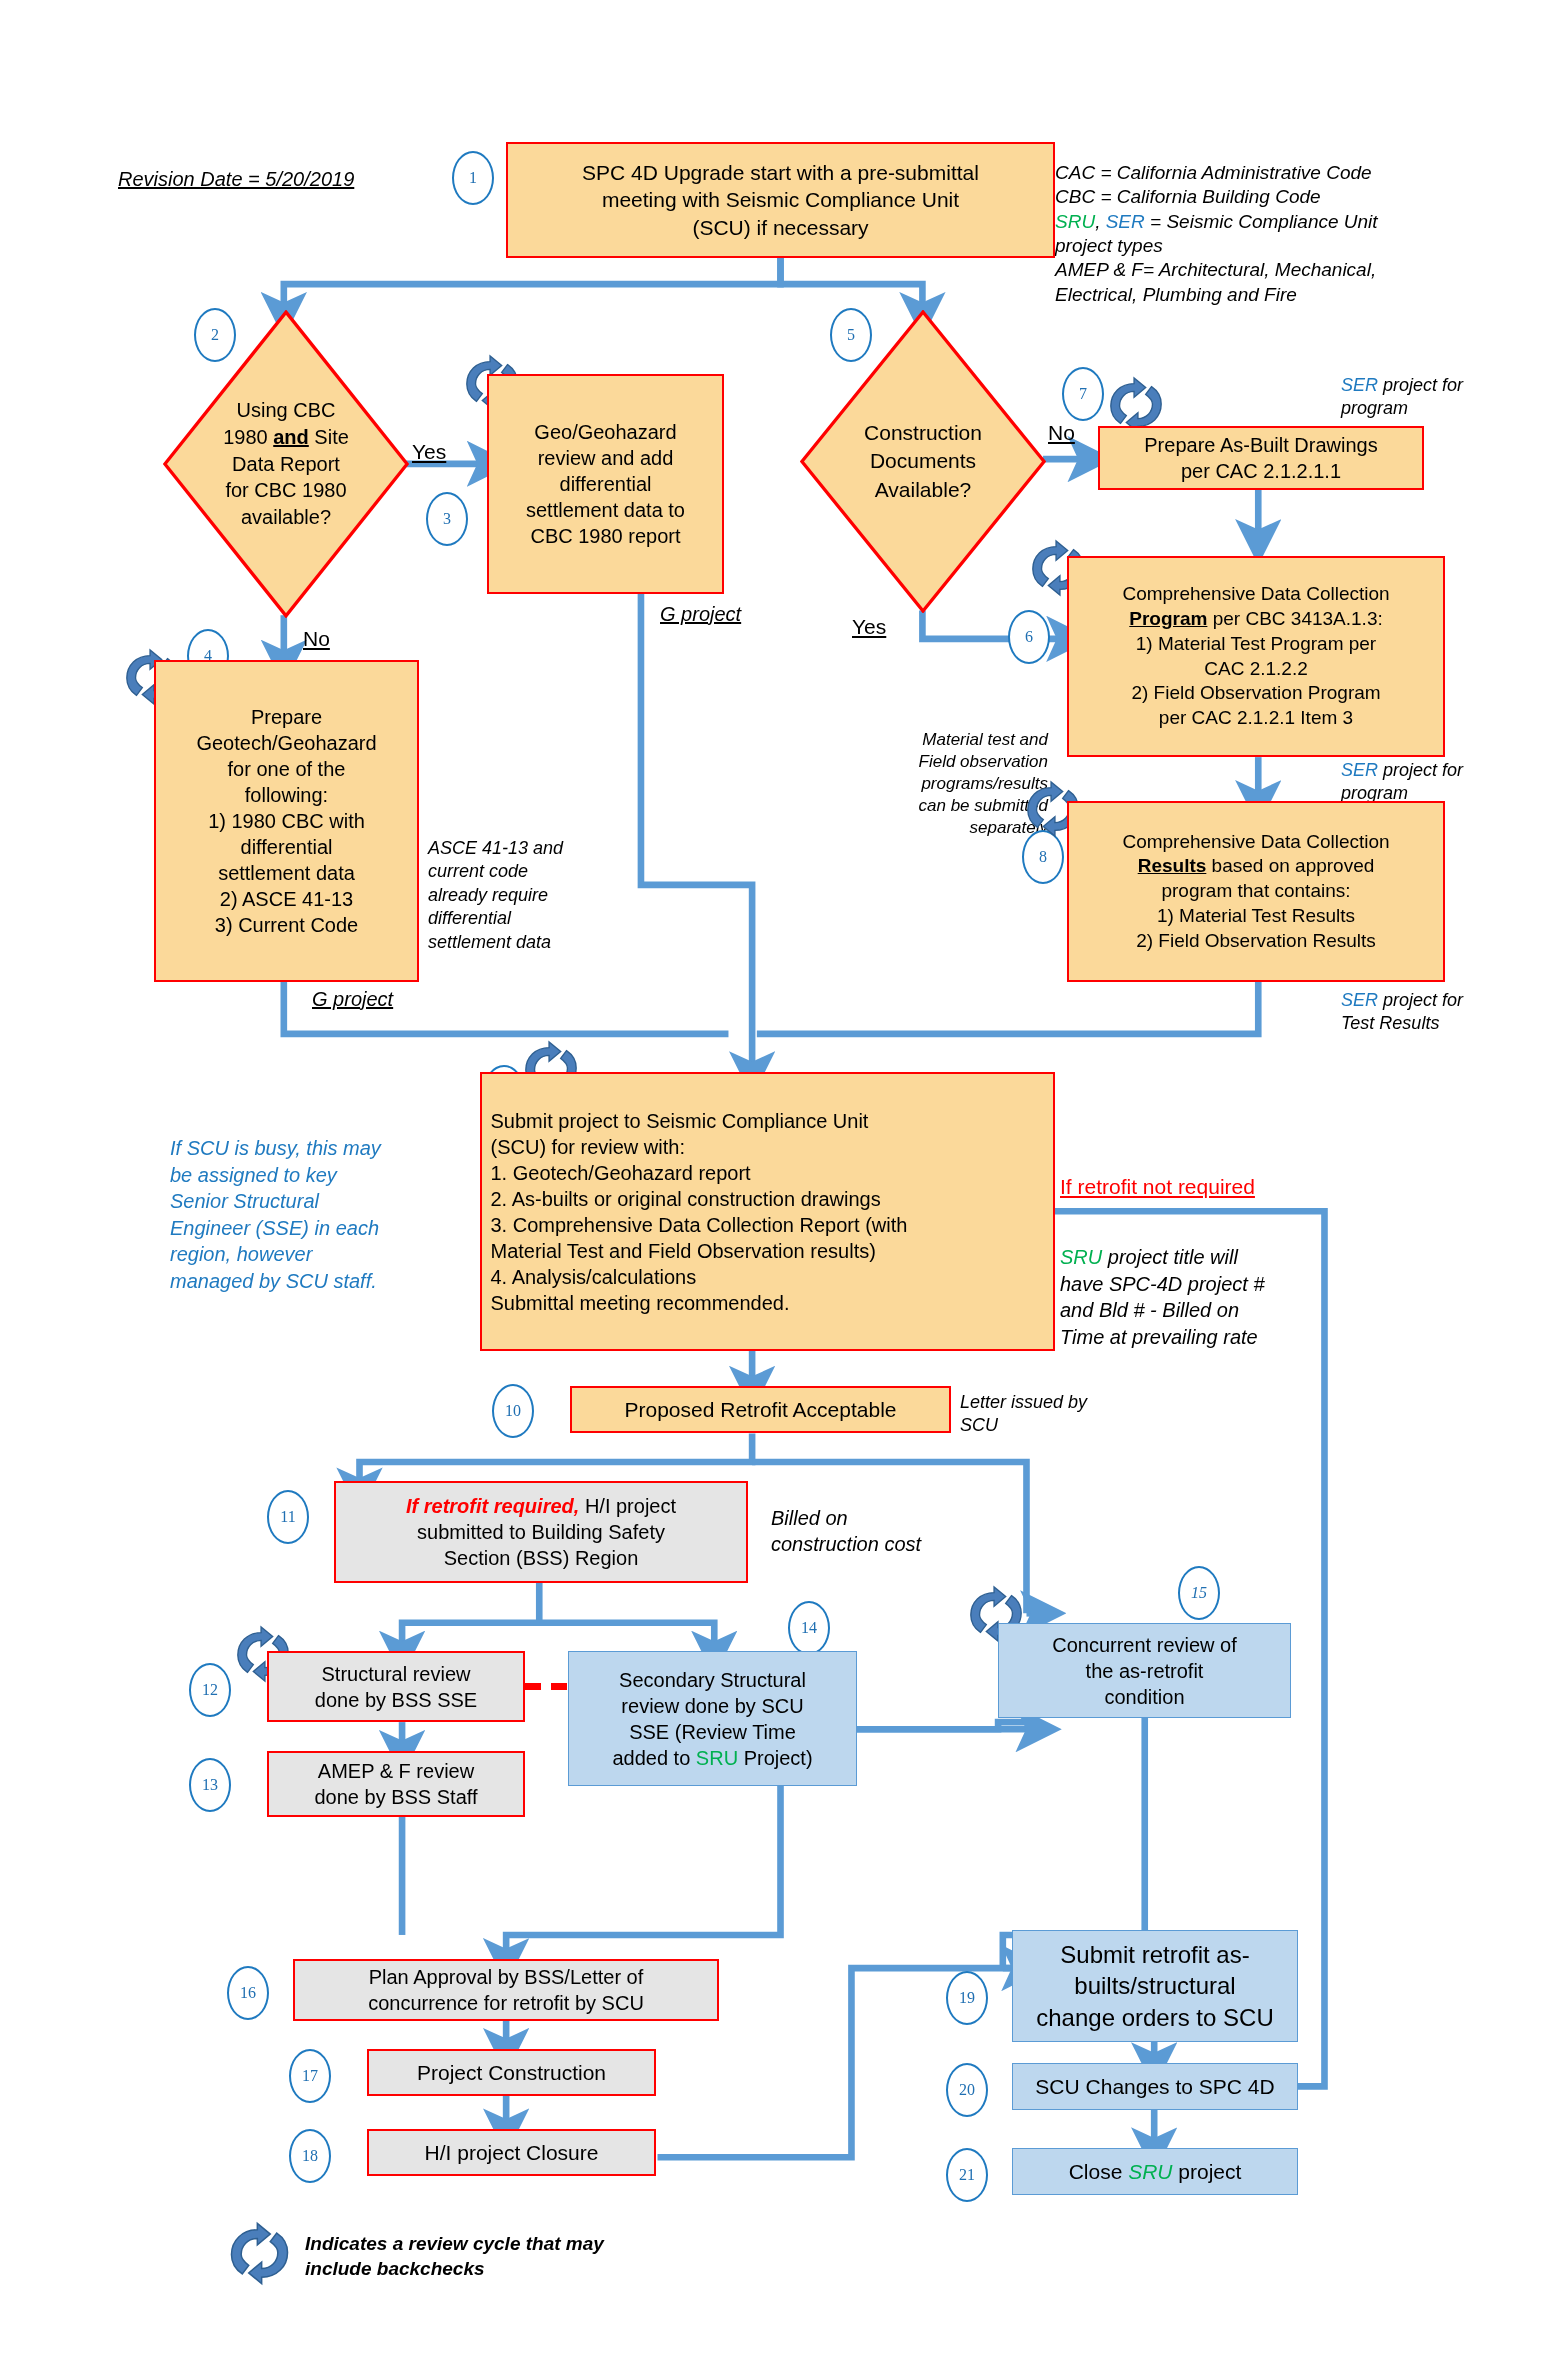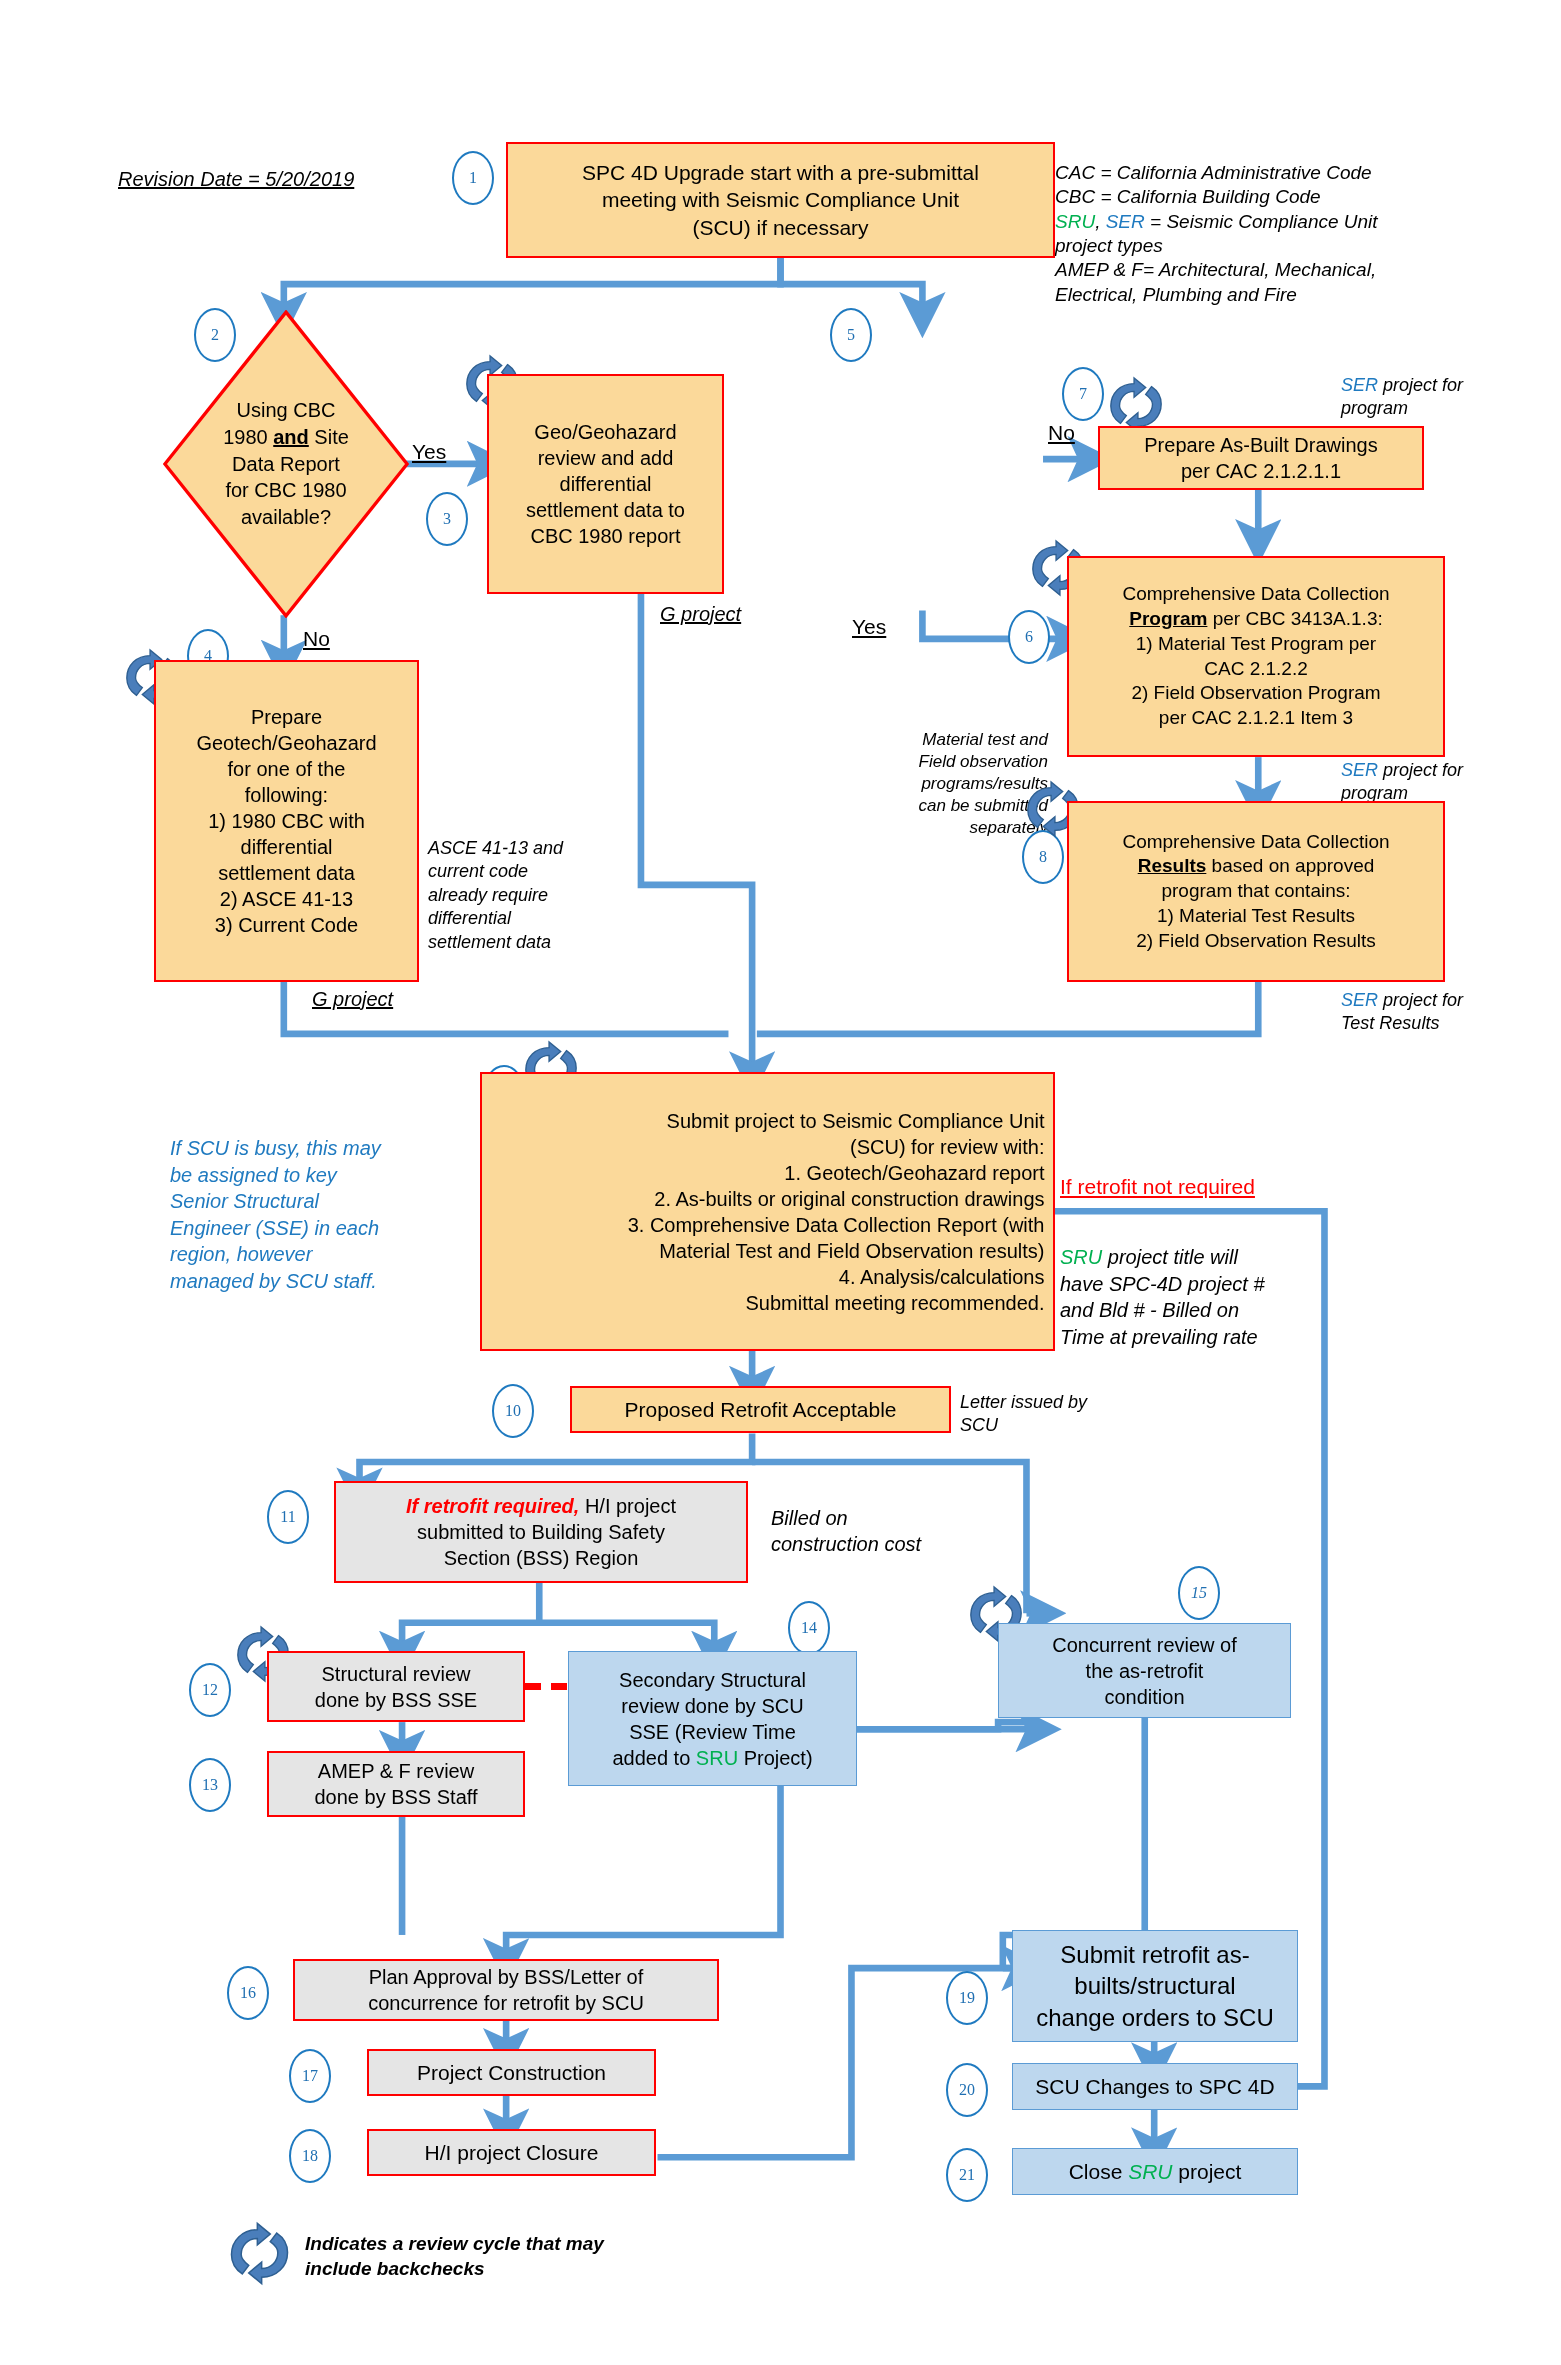--- a/index.html
+++ b/index.html
@@ -210,20 +210,32 @@
     <div>current code</div>
     <div>already require</div>
     <div>differential</div>
     <div>settlement data</div>
   </div>
   <div class="label ital" style="left:312px;top:986px;font-size:20px;">G project</div>
 
   <div class="numcircle" style="left:830px;top:308px;width:38px;height:50px;font-size:16px;">
       <span>5</span>
     </div>
+  <div class="diamond" style="left:800px;top:310px;width:246px;height:303px;">
+    <svg width="246" height="303" viewBox="0 0 520 640">
+        <polygon points="260,4 516,320 260,636 4,320" fill="#fbd99a" stroke="#ff0000" stroke-width="7"></polygon>
+      </svg>
+    <div class="dtext" style="font-size:21px;">
+      <div style="width:100%;">
+        <div>Construction</div>
+        <div>Documents</div>
+        <div>Available?</div>
+      </div>
+    </div>
+  </div>
   <div class="label" style="left:1048px;top:419px;font-size:21px;">No</div>
   <div class="label" style="left:852px;top:613px;font-size:21px;">Yes</div>
 
   <div class="numcircle" style="left:1062px;top:367px;width:38px;height:50px;font-size:16px;">
       <span>7</span>
     </div>
   <div class="recycle" style="left:1105px;top:374px;width:62px;height:62px;">
     <svg width="62" height="62" viewBox="0 0 64 64">
       <g fill="#4a7ebb" stroke="#2e5f91" stroke-width="1.4">
         <path d="M30 10 C16 10 6 20 6 33 C6 41 10 47 16 51 L22 43 C18 40 15 37 15 33 C15 25 21 18 30 18 L30 24 L42 14 L30 4 Z"></path>
@@ -313,21 +325,21 @@
     </div>
   <div class="recycle" style="left:520px;top:1038px;width:62px;height:62px;">
     <svg width="62" height="62" viewBox="0 0 64 64">
       <g fill="#4a7ebb" stroke="#2e5f91" stroke-width="1.4">
         <path d="M30 10 C16 10 6 20 6 33 C6 41 10 47 16 51 L22 43 C18 40 15 37 15 33 C15 25 21 18 30 18 L30 24 L42 14 L30 4 Z"></path>
         <path d="M34 54 C48 54 58 44 58 31 C58 23 54 17 48 13 L42 21 C46 24 49 27 49 31 C49 39 43 46 34 46 L34 40 L22 50 L34 60 Z"></path>
       </g>
     </svg>
   </div>
   <div class="box box-yellow" style="left:480px;top:1072px;width:575px;height:279px;font-size:20px;text-align:left;">
-    <div class="inner" style="padding:0 8.5px;text-align:right;">
+    <div class="inner" style="padding:0 8.5px;">
       <div>Submit project to Seismic Compliance Unit</div>
       <div>(SCU) for review with:</div>
       <div>1. Geotech/Geohazard report</div>
       <div>2. As-builts or original construction drawings</div>
       <div>3. Comprehensive Data Collection Report (with</div>
       <div>Material Test and Field Observation results)</div>
       <div>4. Analysis/calculations</div>
       <div>Submittal meeting recommended.</div>
     </div>
   </div>

